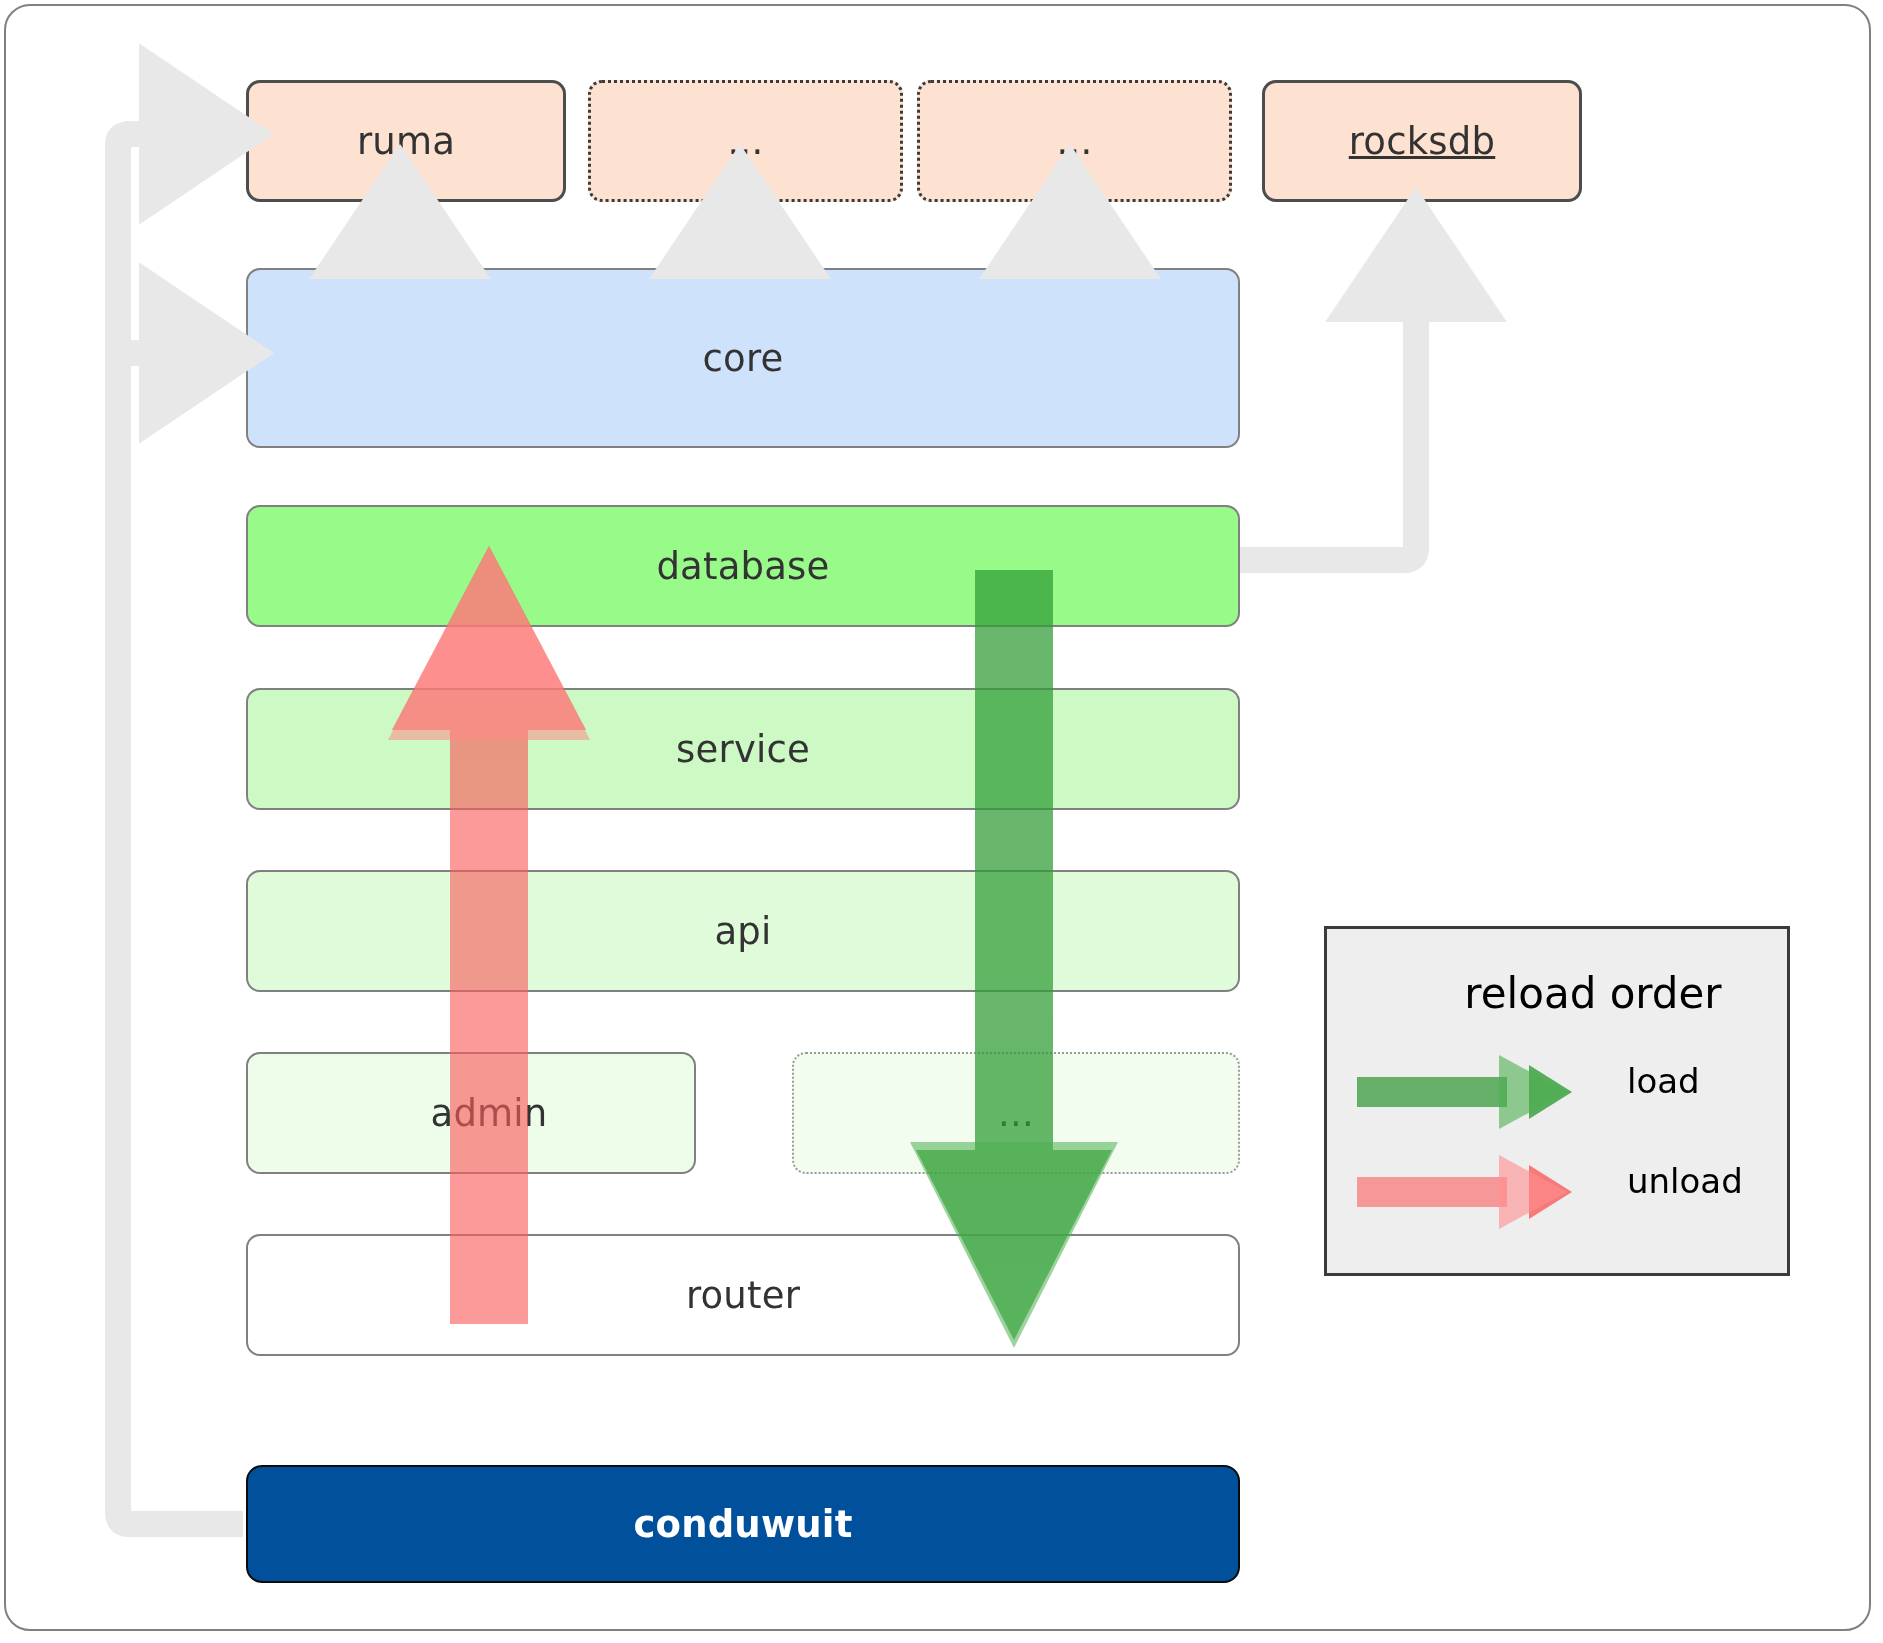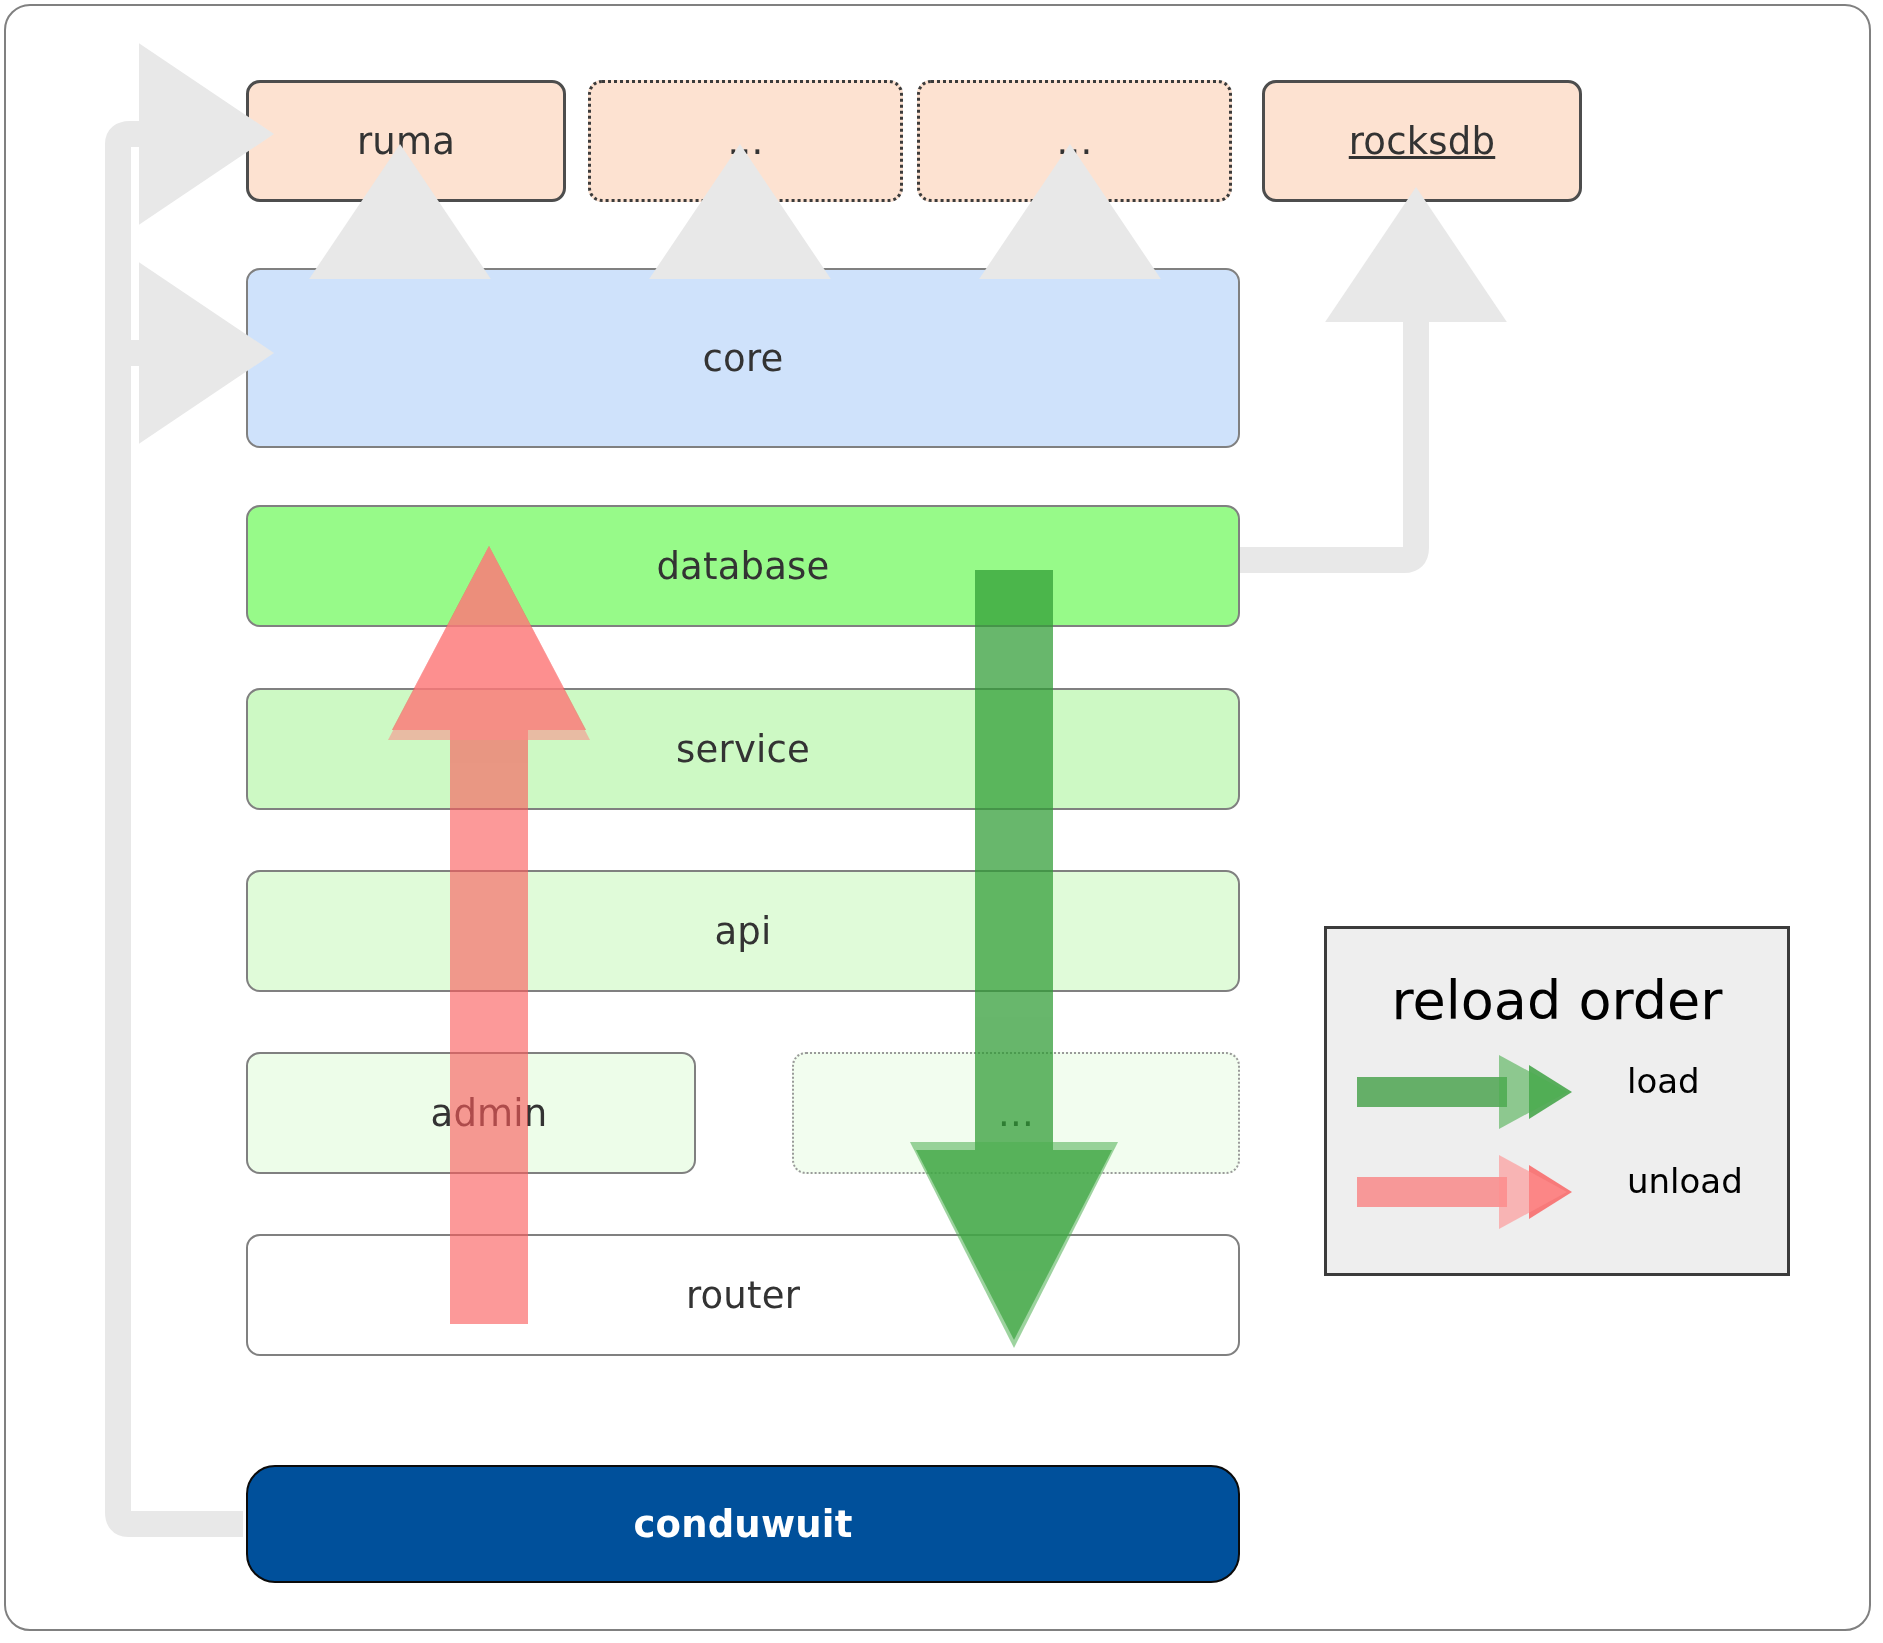--- a/index.html
+++ b/index.html
@@ -108,22 +108,23 @@
     border: 3px solid #3b3b3b;
     box-sizing: border-box;
     z-index: 6;
   }
   .legend-title {
     position: absolute;
     left: 0;
     top: 40px;
     width: 100%;
     text-align: center;
-    font-size: 54px;
+    font-size: 42px;
     color: #000000;
+    padding-left: 36px;
   }
   .legend-row { position: absolute; left: 0; width: 100%; height: 90px; }
   .legend-row.load   { top: 118px; }
   .legend-row.unload { top: 218px; }
   .legend-label {
     position: absolute;
     left: 300px;
     top: 14px;
     font-size: 34px;
     color: #000000;
@@ -201,21 +202,21 @@
   </div>
 
   <div class="node dots-box" style="left:792px; top:1052px; width:448px; height:122px; z-index:2;">
     <span>...</span>
   </div>
 
   <div class="node router-box" style="left:246px; top:1234px; width:994px; height:122px; z-index:2;">
     <span>router</span>
   </div>
 
-  <div class="node conduwuit-box" style="left:246px; top:1465px; width:994px; height:118px; z-index:2;border-radius:29px;">
+  <div class="node conduwuit-box" style="left:246px; top:1465px; width:994px; height:118px; z-index:2;">
     <span>conduwuit</span>
   </div>
 
   <svg class="bigarrows" viewBox="0 0 1883 1643" xmlns="http://www.w3.org/2000/svg">
 
     <g opacity="0.62">
 
       <rect x="450" y="650" width="78" height="674" fill="#fa5a5a"></rect>
 
       <path d="M 489 546 L 586 730 L 392 730 Z" fill="#fa5a5a"></path>

